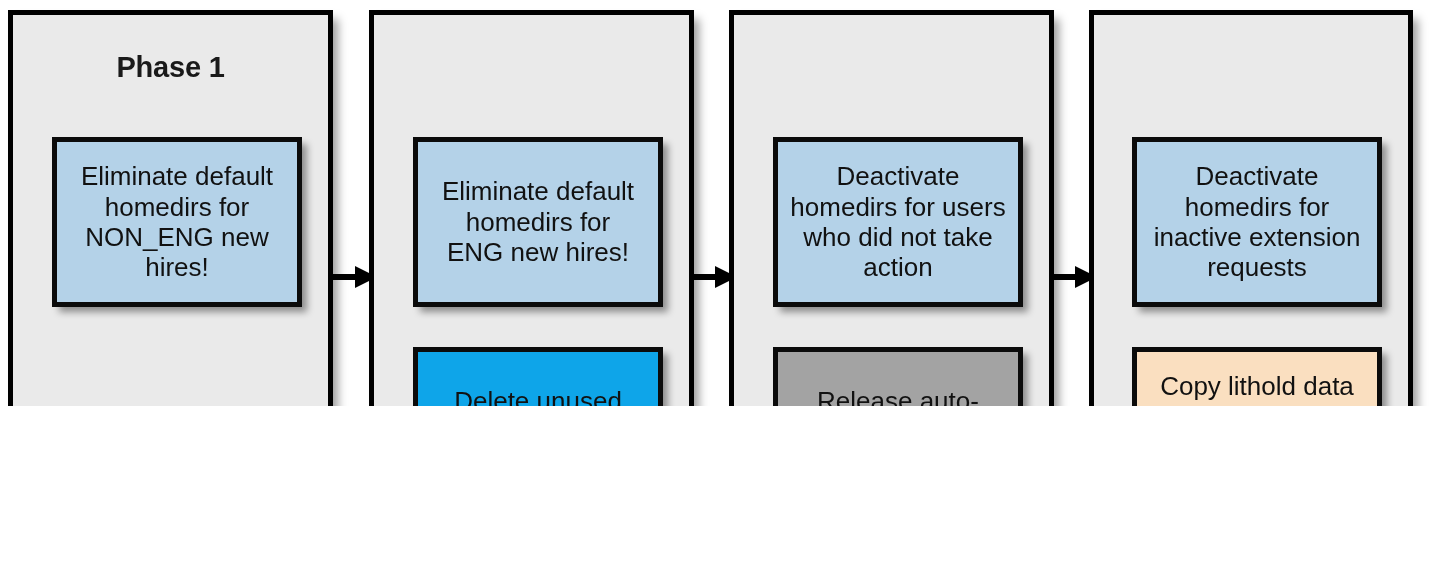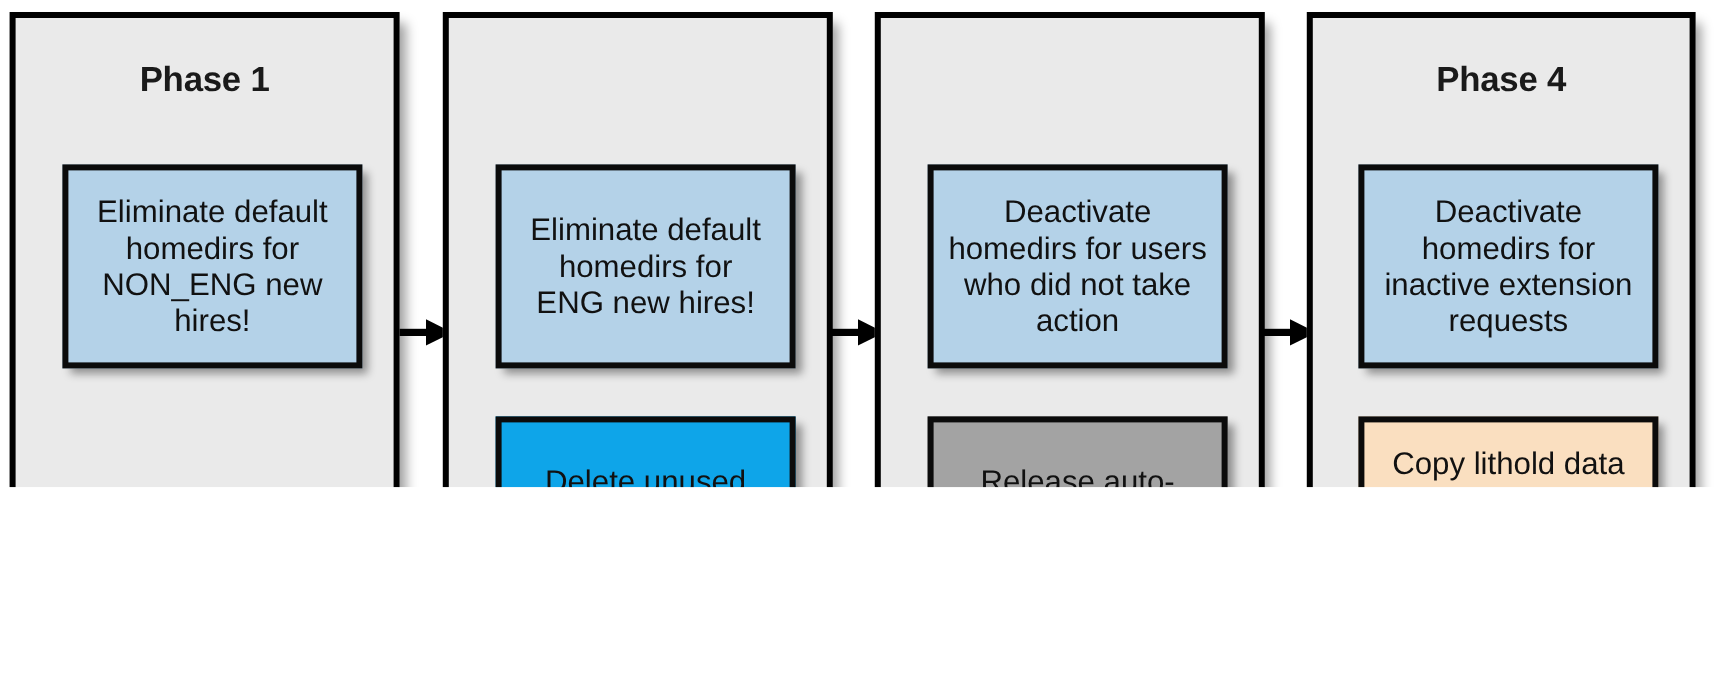--- a/index.html
+++ b/index.html
@@ -165,21 +165,20 @@
 feature</div>
     </div>
   </div>
 
   <div class="connector c3">
     <span class="shaft"></span>
     <span class="head"></span>
   </div>
 
   <div class="phase-panel p4">
-    <div class="phase-title">Phase 4</div>
     <div class="task-box slot-a" style="background: rgb(180, 210, 232);">
       <div class="task-text">Deactivate
 homedirs for
 inactive extension
 requests</div>
     </div>
     <div class="task-box slot-b accent-orange" style="background: rgb(250, 223, 192);">
       <div class="task-text">Copy lithold data
 to legal filer and
 delete deactivated

